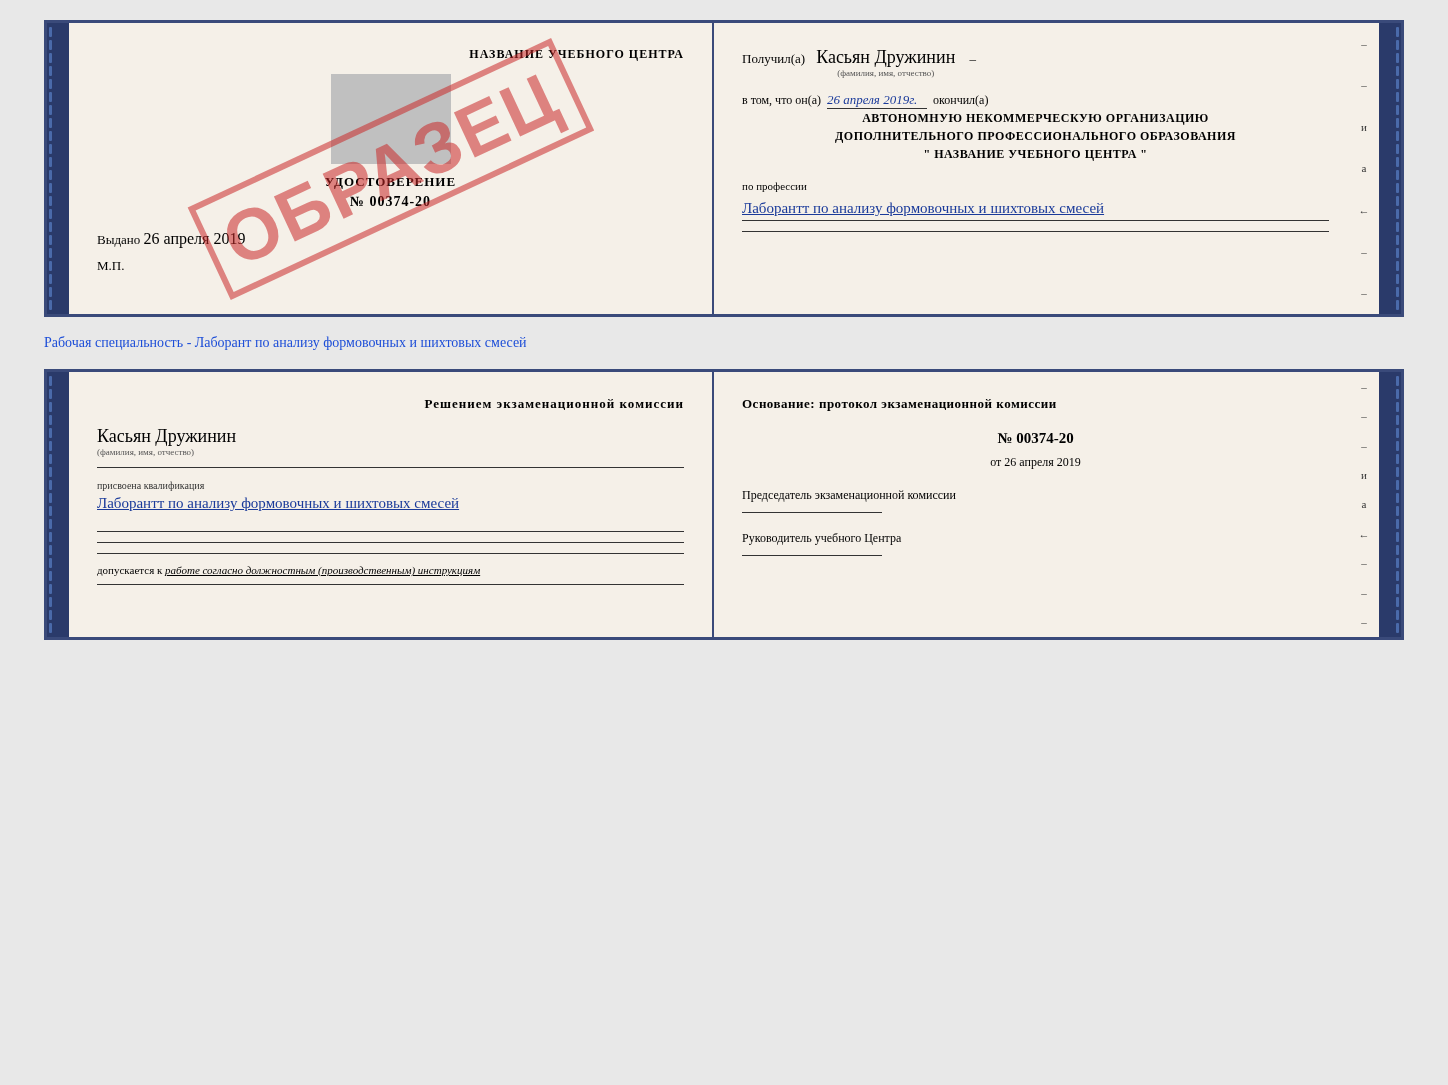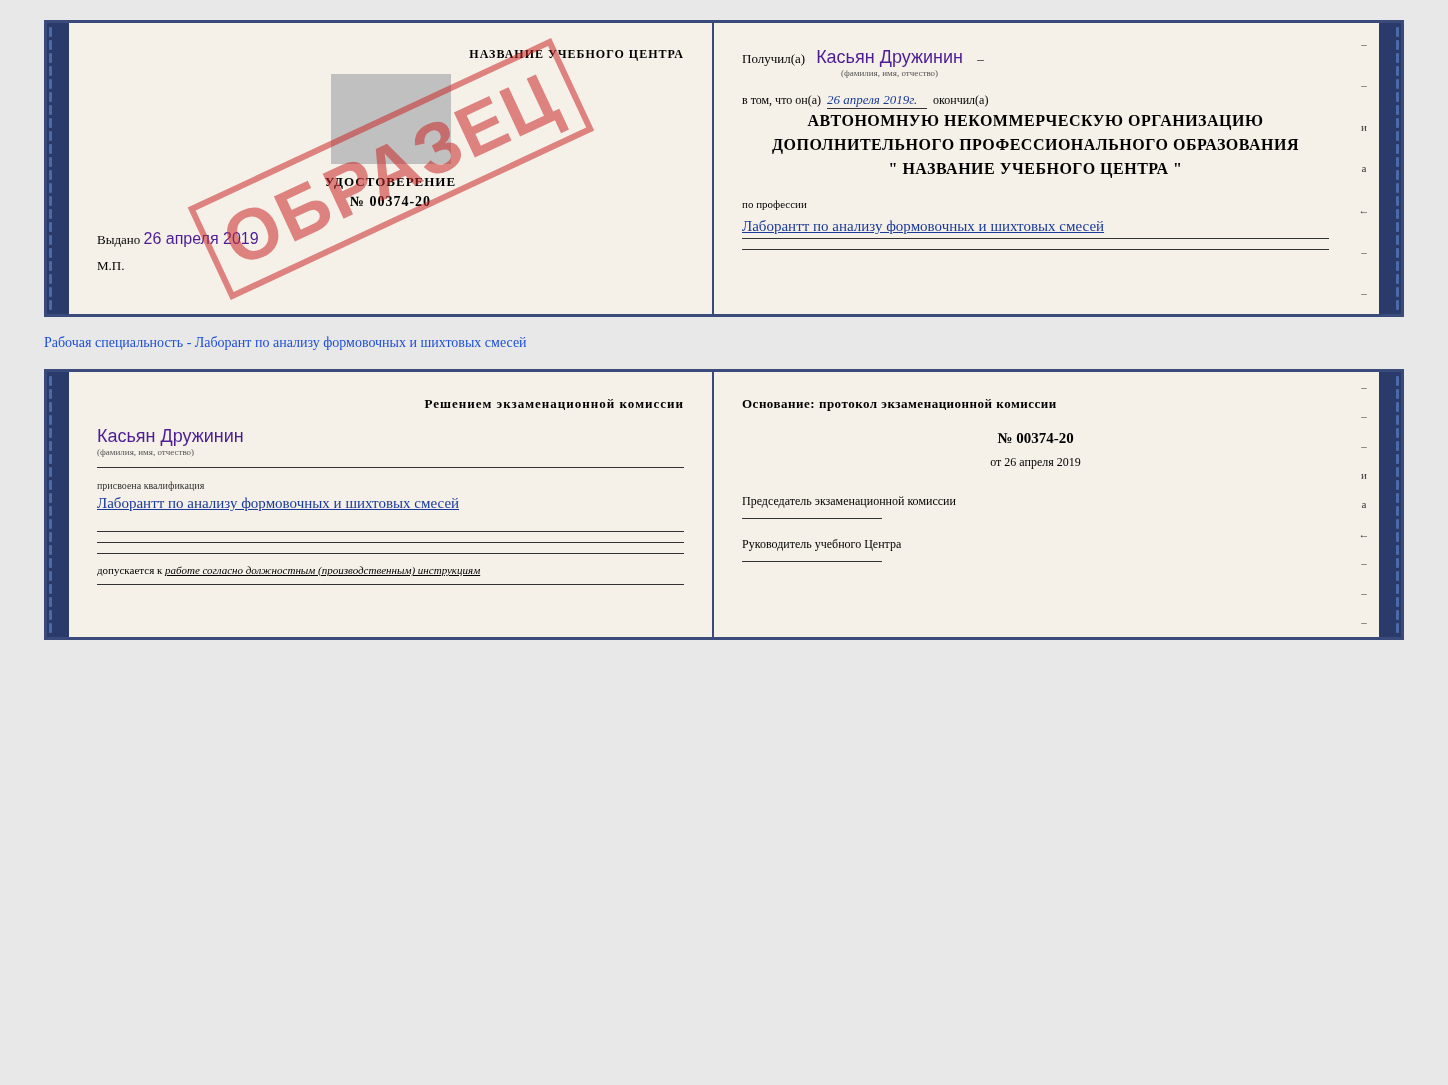--- a/index.html
+++ b/index.html
@@ -129,22 +129,22 @@
     
     .received-line {
       font-size: 13px;
       margin-bottom: 14px;
       display: flex;
       align-items: baseline;
       gap: 11px;
       flex-wrap: wrap;
     }
     .handwritten {
-      font-family: Liberation Sans, sans-serif;
-      color: #4c1d95;
+      font-family: Liberation Serif, serif;
+      color: #000000;
       font-size: 16px;
     }
 
     .vtom-line {
       font-size: 12px;
       margin-bottom: 0;
       display: flex;
       align-items: baseline;
       gap: 6px;
     }
@@ -155,21 +155,21 @@
     }
     .italic-handwritten {
       font-family: 'Segoe Script', 'Comic Sans MS', cursive;
       color: #1a3a9a;
       font-style: italic;
       font-size: 13px;
     }
 
     .org-block {
       text-align: center;
-      font-size: 16px;
+      font-size: 12px;
       font-weight: bold;
       letter-spacing: 0.5px;
       line-height: 1.5;
       margin-bottom: 16px;
     }
 
     .professiya-block {
       font-size: 12px;
       margin-top: 8px;
     }
@@ -268,21 +268,21 @@
     }
     .protocol-number {
       font-size: 15px;
       font-weight: bold;
       text-align: center;
       margin-bottom: 8px;
     }
     .ot-date {
       font-size: 12px;
       text-align: center;
-      margin-bottom: 22px;
+      margin-bottom: 16px;
     }
     .predsedatel-block {
       font-size: 12px;
       line-height: 1.5;
       margin-bottom: 16px;
     }
     .sign-line {
       border-bottom: 1px solid #333;
       width: 140px;
       height: 1px;

